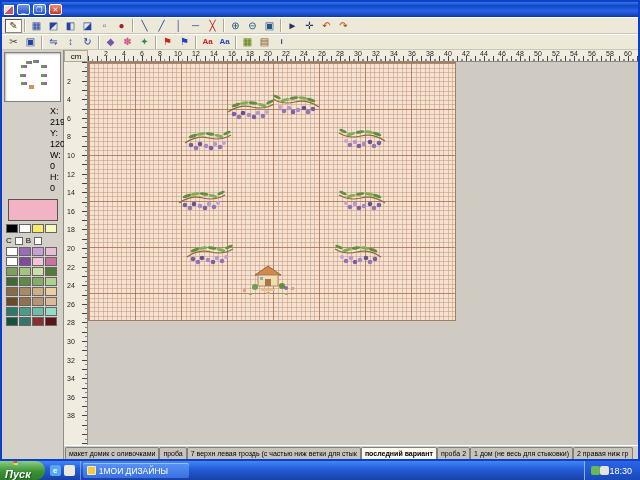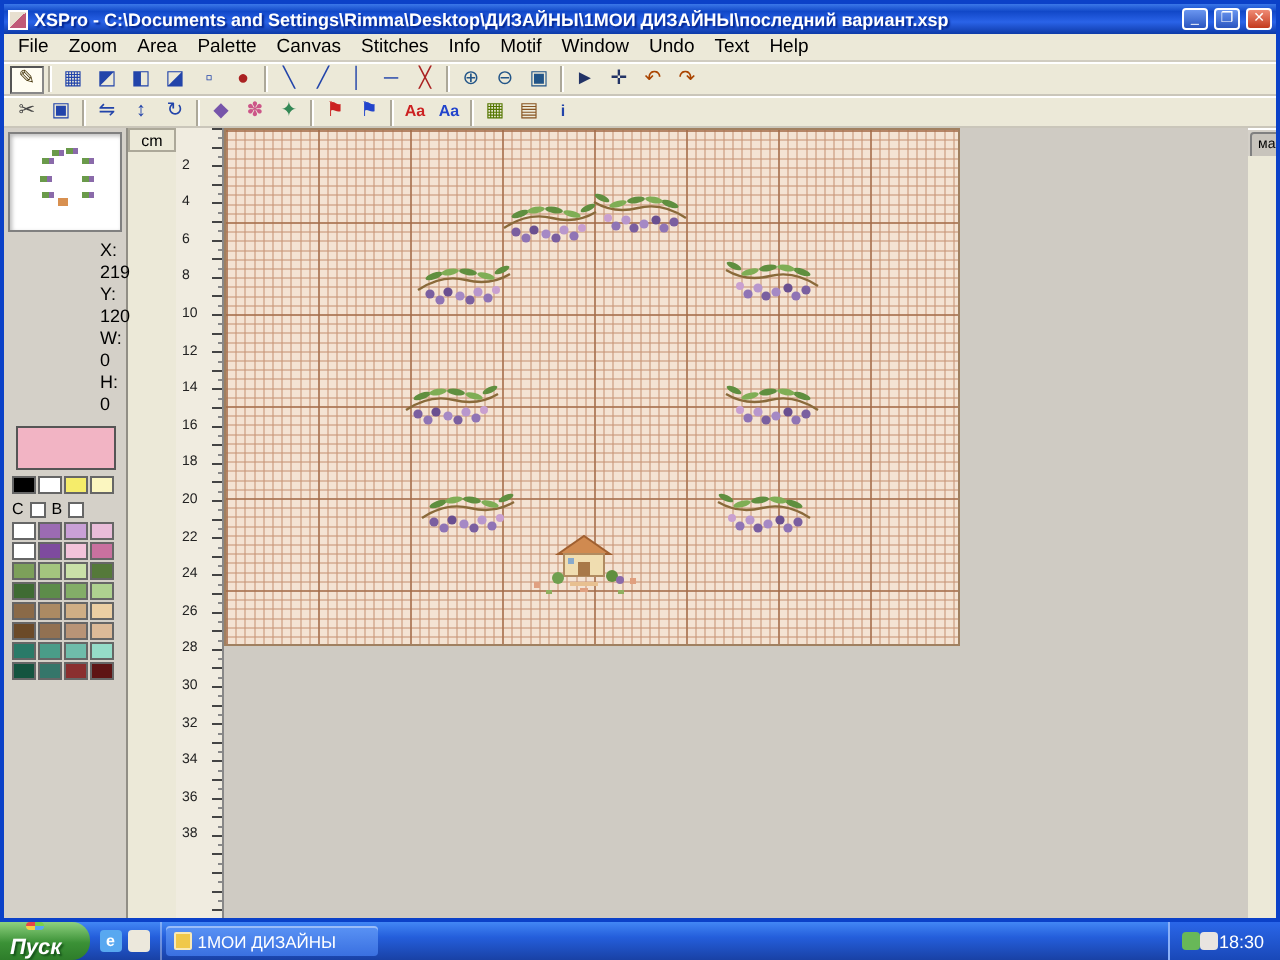--- a/index.html
+++ b/index.html
@@ -46,21 +46,21 @@
     background:linear-gradient(90deg,#6a9a4a 55%,#8a6aaa 55%);}
   .pv-house{position:absolute;width:5px;height:4px;background:#d89050;}
   .coords{font-size:9px;line-height:11px;padding:4px 0 0 2px;color:#000;margin-left:44px;}
   .current-color{width:50px;height:22px;border:1px solid #555;margin:5px auto 0;}
   .quick-row{display:flex;gap:1px;margin:3px 0 0 2px;}
   .sw{width:12px;height:9px;border:1px solid #666;}
   .cb-row{display:flex;gap:3px;align-items:center;font-size:8px;margin:3px 0 2px 2px;}
   .cb{width:8px;height:8px;background:#fff;border:1px solid #666;display:inline-block;}
   .palette-grid{display:grid;grid-template-columns:repeat(4,12px);gap:1px;margin-left:2px;}
 
-  .right-col{flex:1;display:flex;flex-direction:row;min-width:0;}
+  .right-col{flex:1;display:flex;flex-direction:column;min-width:0;}
   .ruler-row{height:12px;flex:0 0 12px;display:flex;}
   .corner{width:24px;flex:0 0 24px;font-size:8px;display:flex;align-items:center;
     justify-content:center;background:#ece9d8;border:1px solid #aca899;}
   .h-ruler{flex:1;position:relative;background:#f0ece0;border-bottom:1px solid #888;overflow:hidden;}
   .hticks{position:absolute;inset:0;
     background-image:repeating-linear-gradient(90deg,#444 0 1px,transparent 1px 9px),
       repeating-linear-gradient(90deg,#888 0 1px,transparent 1px 4.5px);
     background-size:100% 5px,100% 2px;background-position:bottom left,bottom left;
     background-repeat:no-repeat;}
   .rnum{position:absolute;top:0;font-size:7px;color:#222;transform:translateX(-50%);}
@@ -117,40 +117,25 @@
   .tray{display:flex;align-items:center;gap:0;padding:0 8px 0 6px;color:#fff;font-size:9px;
     background:linear-gradient(180deg,#2a66e8,#1948b8);border-left:1px solid #8ab0f8;}
   .tray-icon{width:9px;height:9px;border-radius:2px;}
 </style>
 </head>
 <body>
 
 <div class="window">
   <div class="titlebar">
     <span class="app-icon"></span>
-    <span class="title-text">XSPro - C:\Documents and Settings\Rimma\Desktop\ДИЗАЙНЫ\1МОИ ДИЗАЙНЫ\последний вариант.xsp</span>
     <span class="tb-btn">_</span>
     <span class="tb-btn">❐</span>
     <span class="tb-btn close">✕</span>
   </div>
 
-  <div class="menubar">
-      <span class="menu-item">File</span>
-      <span class="menu-item">Zoom</span>
-      <span class="menu-item">Area</span>
-      <span class="menu-item">Palette</span>
-      <span class="menu-item">Canvas</span>
-      <span class="menu-item">Stitches</span>
-      <span class="menu-item">Info</span>
-      <span class="menu-item">Motif</span>
-      <span class="menu-item">Window</span>
-      <span class="menu-item">Undo</span>
-      <span class="menu-item">Text</span>
-      <span class="menu-item">Help</span>
-    </div>
   <div class="toolbar t1">
       <span class="tool-btn pressed" style="color: rgb(74, 58, 16);">✎</span>
       <span class="tb-sep"></span>
       <span class="tool-btn" style="color: rgb(34, 68, 170);">▦</span>
       <span class="tool-btn" style="color: rgb(34, 68, 170);">◩</span>
       <span class="tool-btn" style="color: rgb(34, 68, 170);">◧</span>
       <span class="tool-btn" style="color: rgb(34, 68, 170);">◪</span>
       <span class="tool-btn" style="color: rgb(34, 68, 170);">▫</span>
       <span class="tool-btn" style="color: rgb(170, 34, 34);">●</span>
       <span class="tb-sep"></span>

